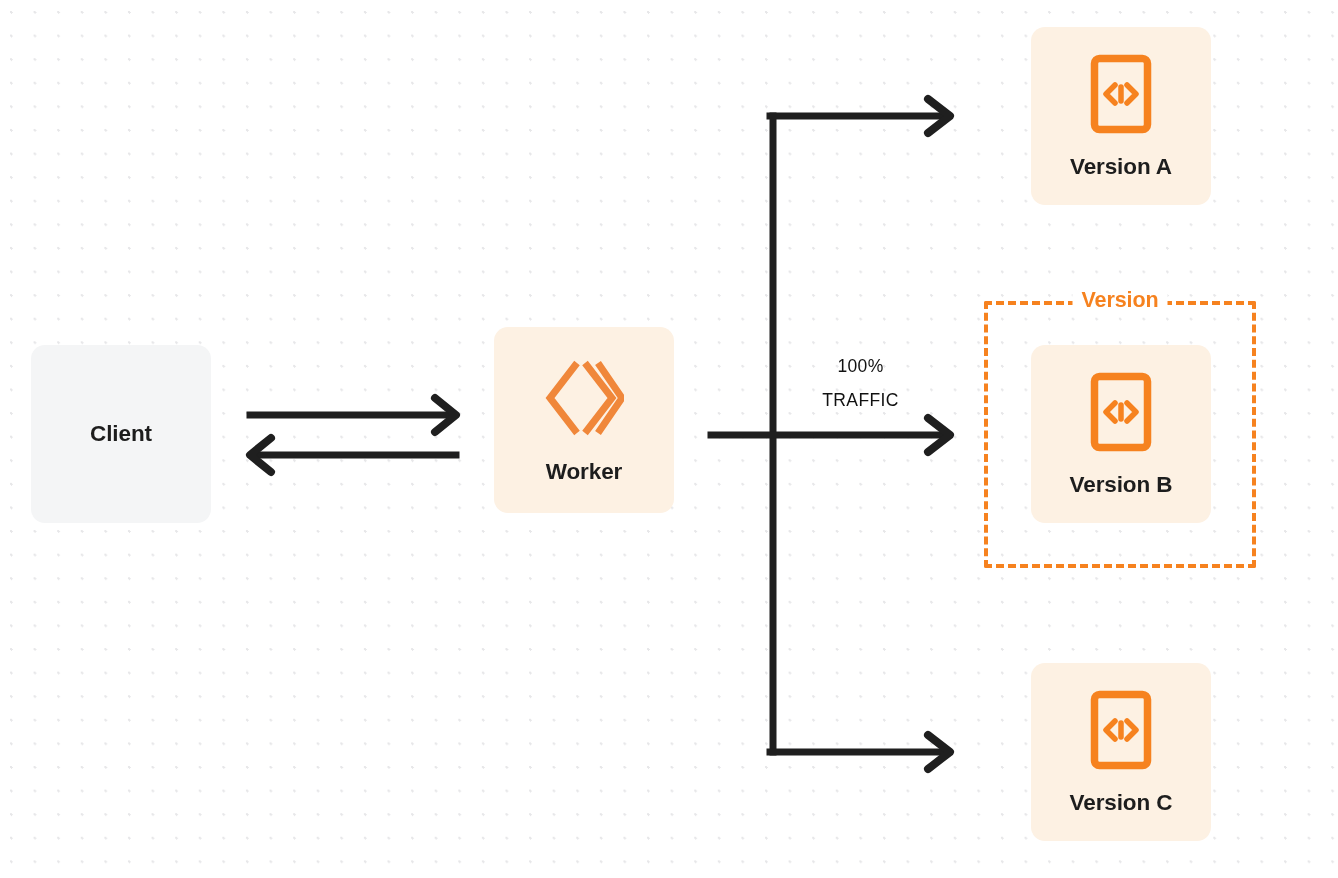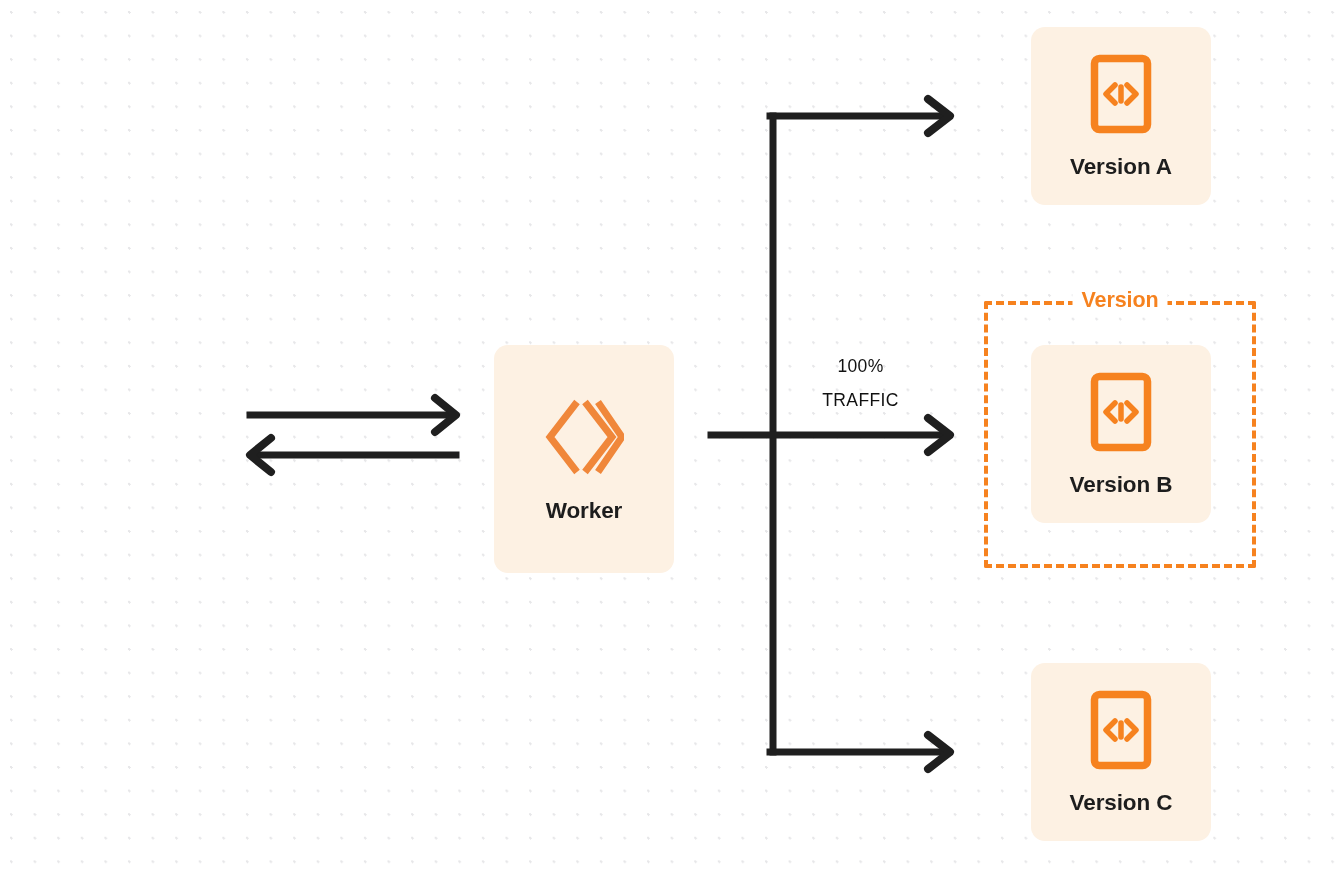--- a/index.html
+++ b/index.html
@@ -38,22 +38,22 @@
     align-items: center;
     justify-content: center;
     border-radius: 14px;
   }
   .node-client {
     left: 31px; top: 345px;
     width: 180px; height: 178px;
     background: #f4f5f6;
   }
   .node-worker {
-    left: 494px; top: 345px;
-    width: 180px; height: 228px;
+    left: 494px; top: 327px;
+    width: 180px; height: 186px;
     background: #fdf1e3;
   }
   .node-version {
     width: 180px; height: 178px;
     background: #fdf1e3;
   }
   .node-version.va { left: 1031px; top: 27px; }
   .node-version.vb { left: 1031px; top: 345px; }
   .node-version.vc { left: 1031px; top: 663px; }
 
@@ -146,20 +146,23 @@
         <polyline points="928,735 950,752 928,769" stroke-linecap="round" stroke-linejoin="round" stroke-width="8"></polyline>
       </g>
     </g>
   </svg>
 
   <div class="traffic-label">
     <span>100%</span>
     <span>TRAFFIC</span>
   </div>
 
+  <div class="node node-client">
+    <div class="node-label">Client</div>
+  </div>
 
   <div class="node node-worker">
     <span class="icon-wrap">
       <svg width="80" height="82" viewBox="0 0 80 82" xmlns="http://www.w3.org/2000/svg">
         <g fill="none" stroke="#f0873a" stroke-width="7" stroke-linejoin="miter" stroke-linecap="butt">
           <polyline points="33,6 6,41 33,76"></polyline>
           <polyline points="41,6 68,41 41,76"></polyline>
           <polyline points="54,6 78,41 54,76"></polyline>
         </g>
       </svg>

